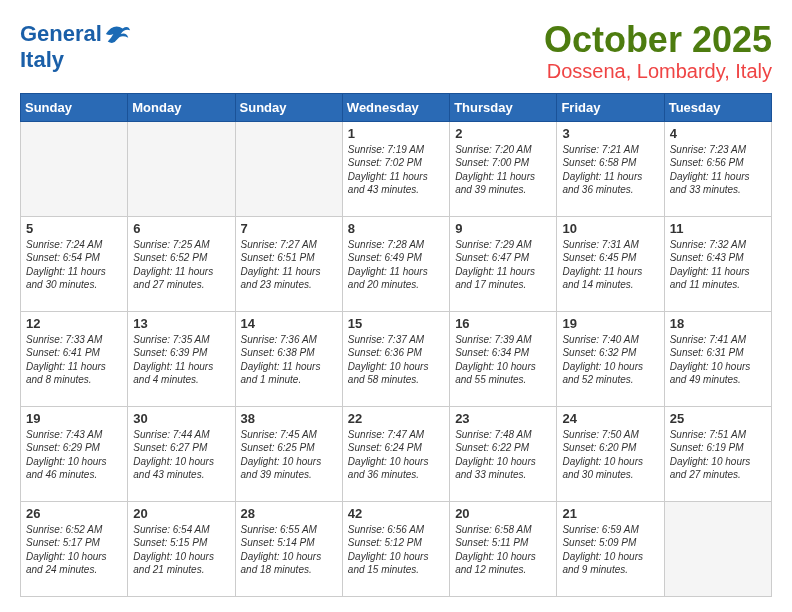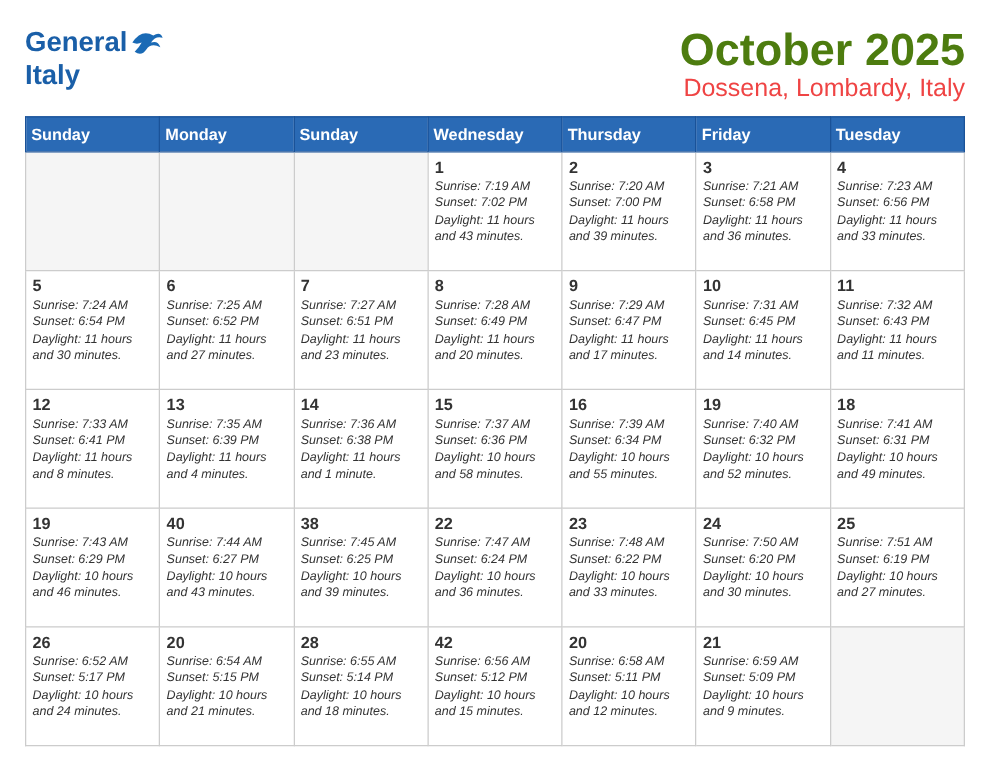--- a/index.html
+++ b/index.html
@@ -205,21 +205,21 @@
           <div class="day-num">18</div>
           <div class="day-info">Sunrise: 7:41 AM<br>Sunset: 6:31 PM<br>Daylight: 10 hours<br>and 49 minutes.</div>
         </td>
       </tr>
       <tr>
         <td>
           <div class="day-num">19</div>
           <div class="day-info">Sunrise: 7:43 AM<br>Sunset: 6:29 PM<br>Daylight: 10 hours<br>and 46 minutes.</div>
         </td>
         <td>
-          <div class="day-num">40</div>
+          <div class="day-num">30</div>
           <div class="day-info">Sunrise: 7:44 AM<br>Sunset: 6:27 PM<br>Daylight: 10 hours<br>and 43 minutes.</div>
         </td>
         <td>
           <div class="day-num">38</div>
           <div class="day-info">Sunrise: 7:45 AM<br>Sunset: 6:25 PM<br>Daylight: 10 hours<br>and 39 minutes.</div>
         </td>
         <td>
           <div class="day-num">22</div>
           <div class="day-info">Sunrise: 7:47 AM<br>Sunset: 6:24 PM<br>Daylight: 10 hours<br>and 36 minutes.</div>
         </td>

